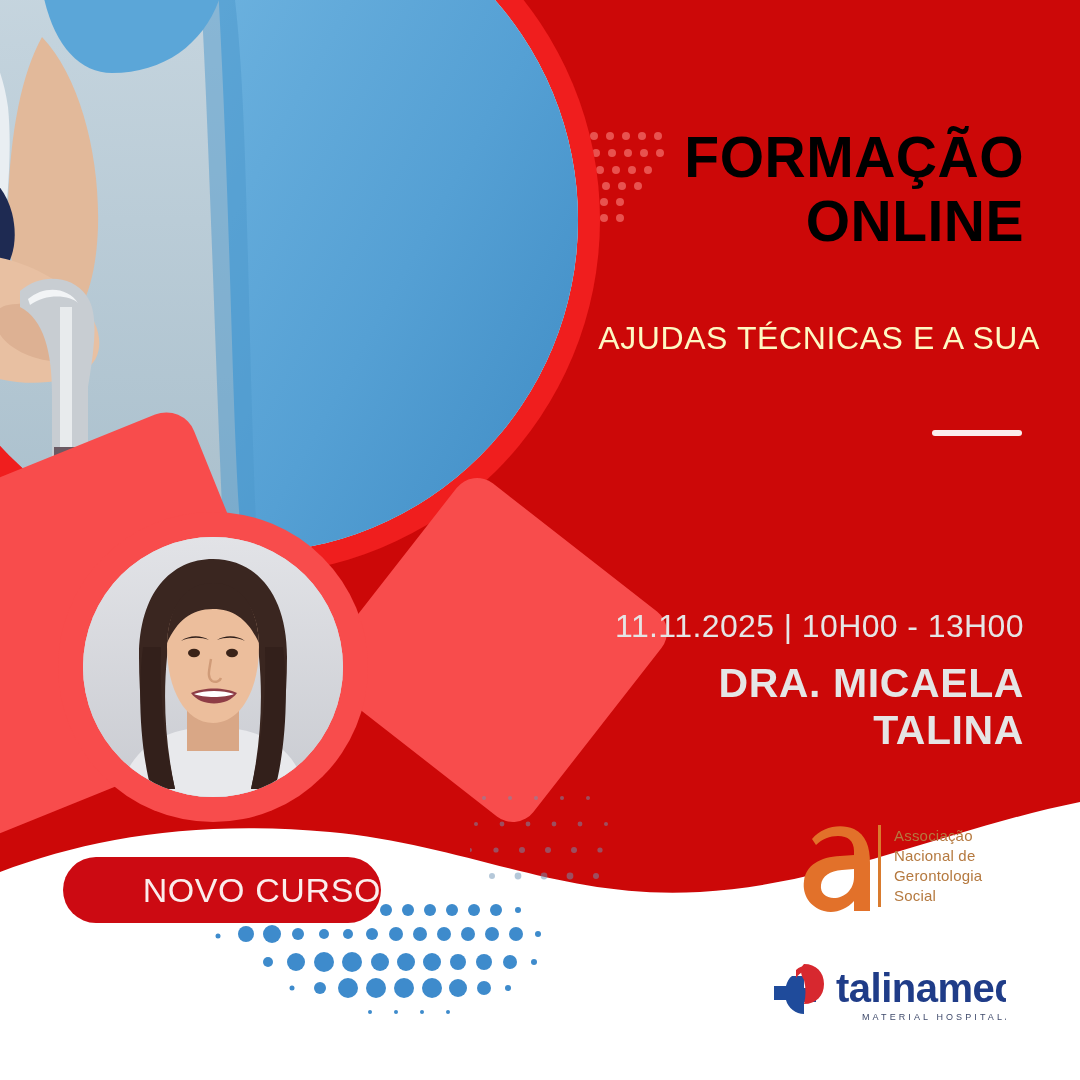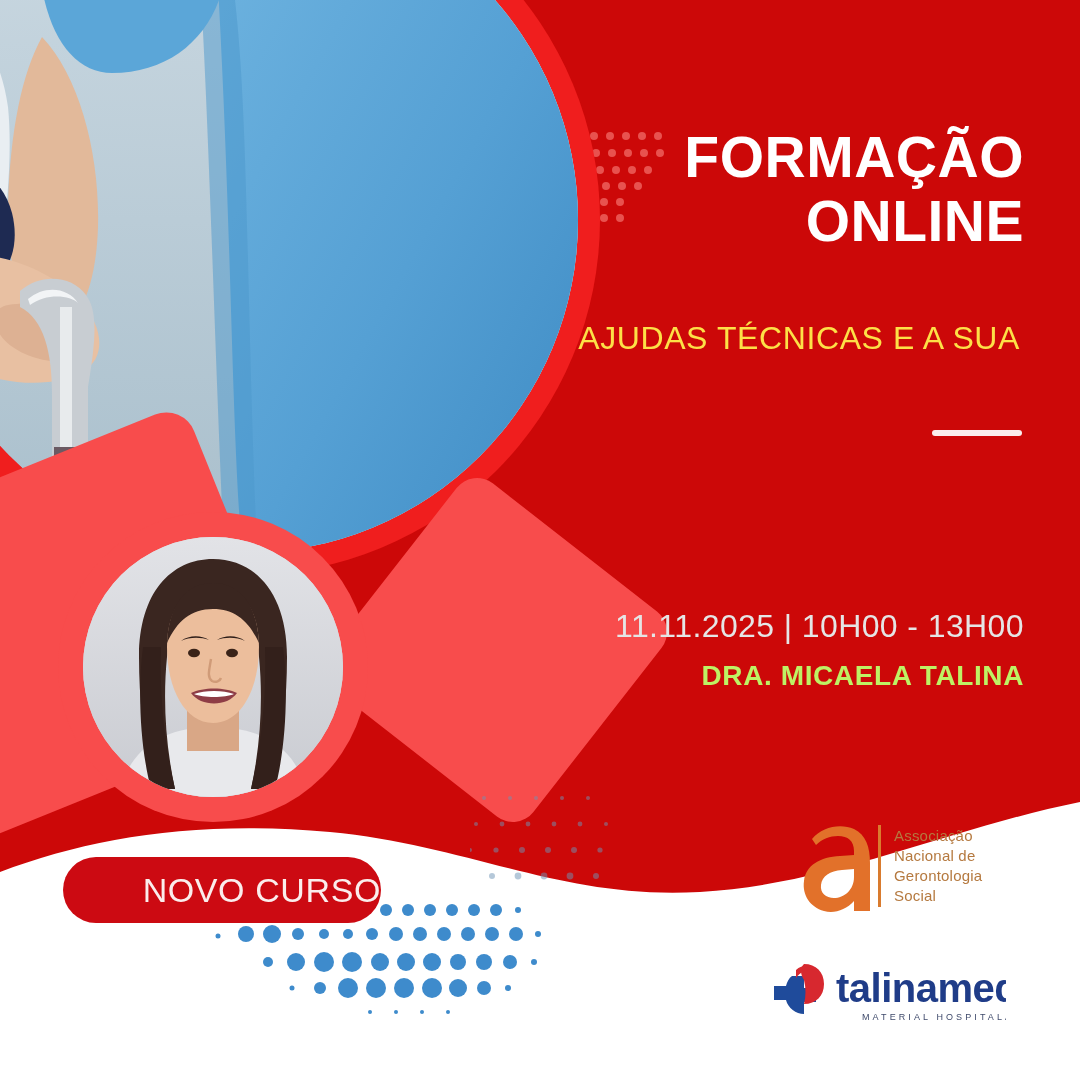--- a/index.html
+++ b/index.html
@@ -115,33 +115,33 @@
   .dots { position: absolute; }
   .dots svg { display: block; }
 
   
   .headline {
     position: absolute;
     left: 600px;
     top: 126px;
     width: 424px;
     text-align: right;
-    color: #ffffff;
+    color: #000000;
     font-weight: bold;
     font-size: 57px;
     line-height: 1.12;
     letter-spacing: 0.5px;
   }
   .subtitle {
     position: absolute;
-    left: 576px;
+    left: 596px;
     top: 316px;
     width: 444px;
     text-align: right;
-    color: #fde047;
+    color: #fef9c3;
     font-weight: normal;
     font-size: 32px;
     line-height: 1.42;
     letter-spacing: 0.6px;
   }
   .rule {
     position: absolute;
     left: 932px;
     top: 430px;
     width: 90px;
@@ -158,22 +158,22 @@
     color: #e5e5e5;
     font-size: 32px;
     letter-spacing: 0.4px;
   }
   .speaker {
     position: absolute;
     left: 580px;
     top: 660px;
     width: 444px;
     text-align: right;
-    color: #bef264;
-    font-size: 28px;
+    color: #e5e5e5;
+    font-size: 41px;
     font-weight: bold;
     letter-spacing: 0.6px;
   }
 
   
   .badge {
     position: absolute;
     left: 63px;
     top: 857px;
     width: 318px;

